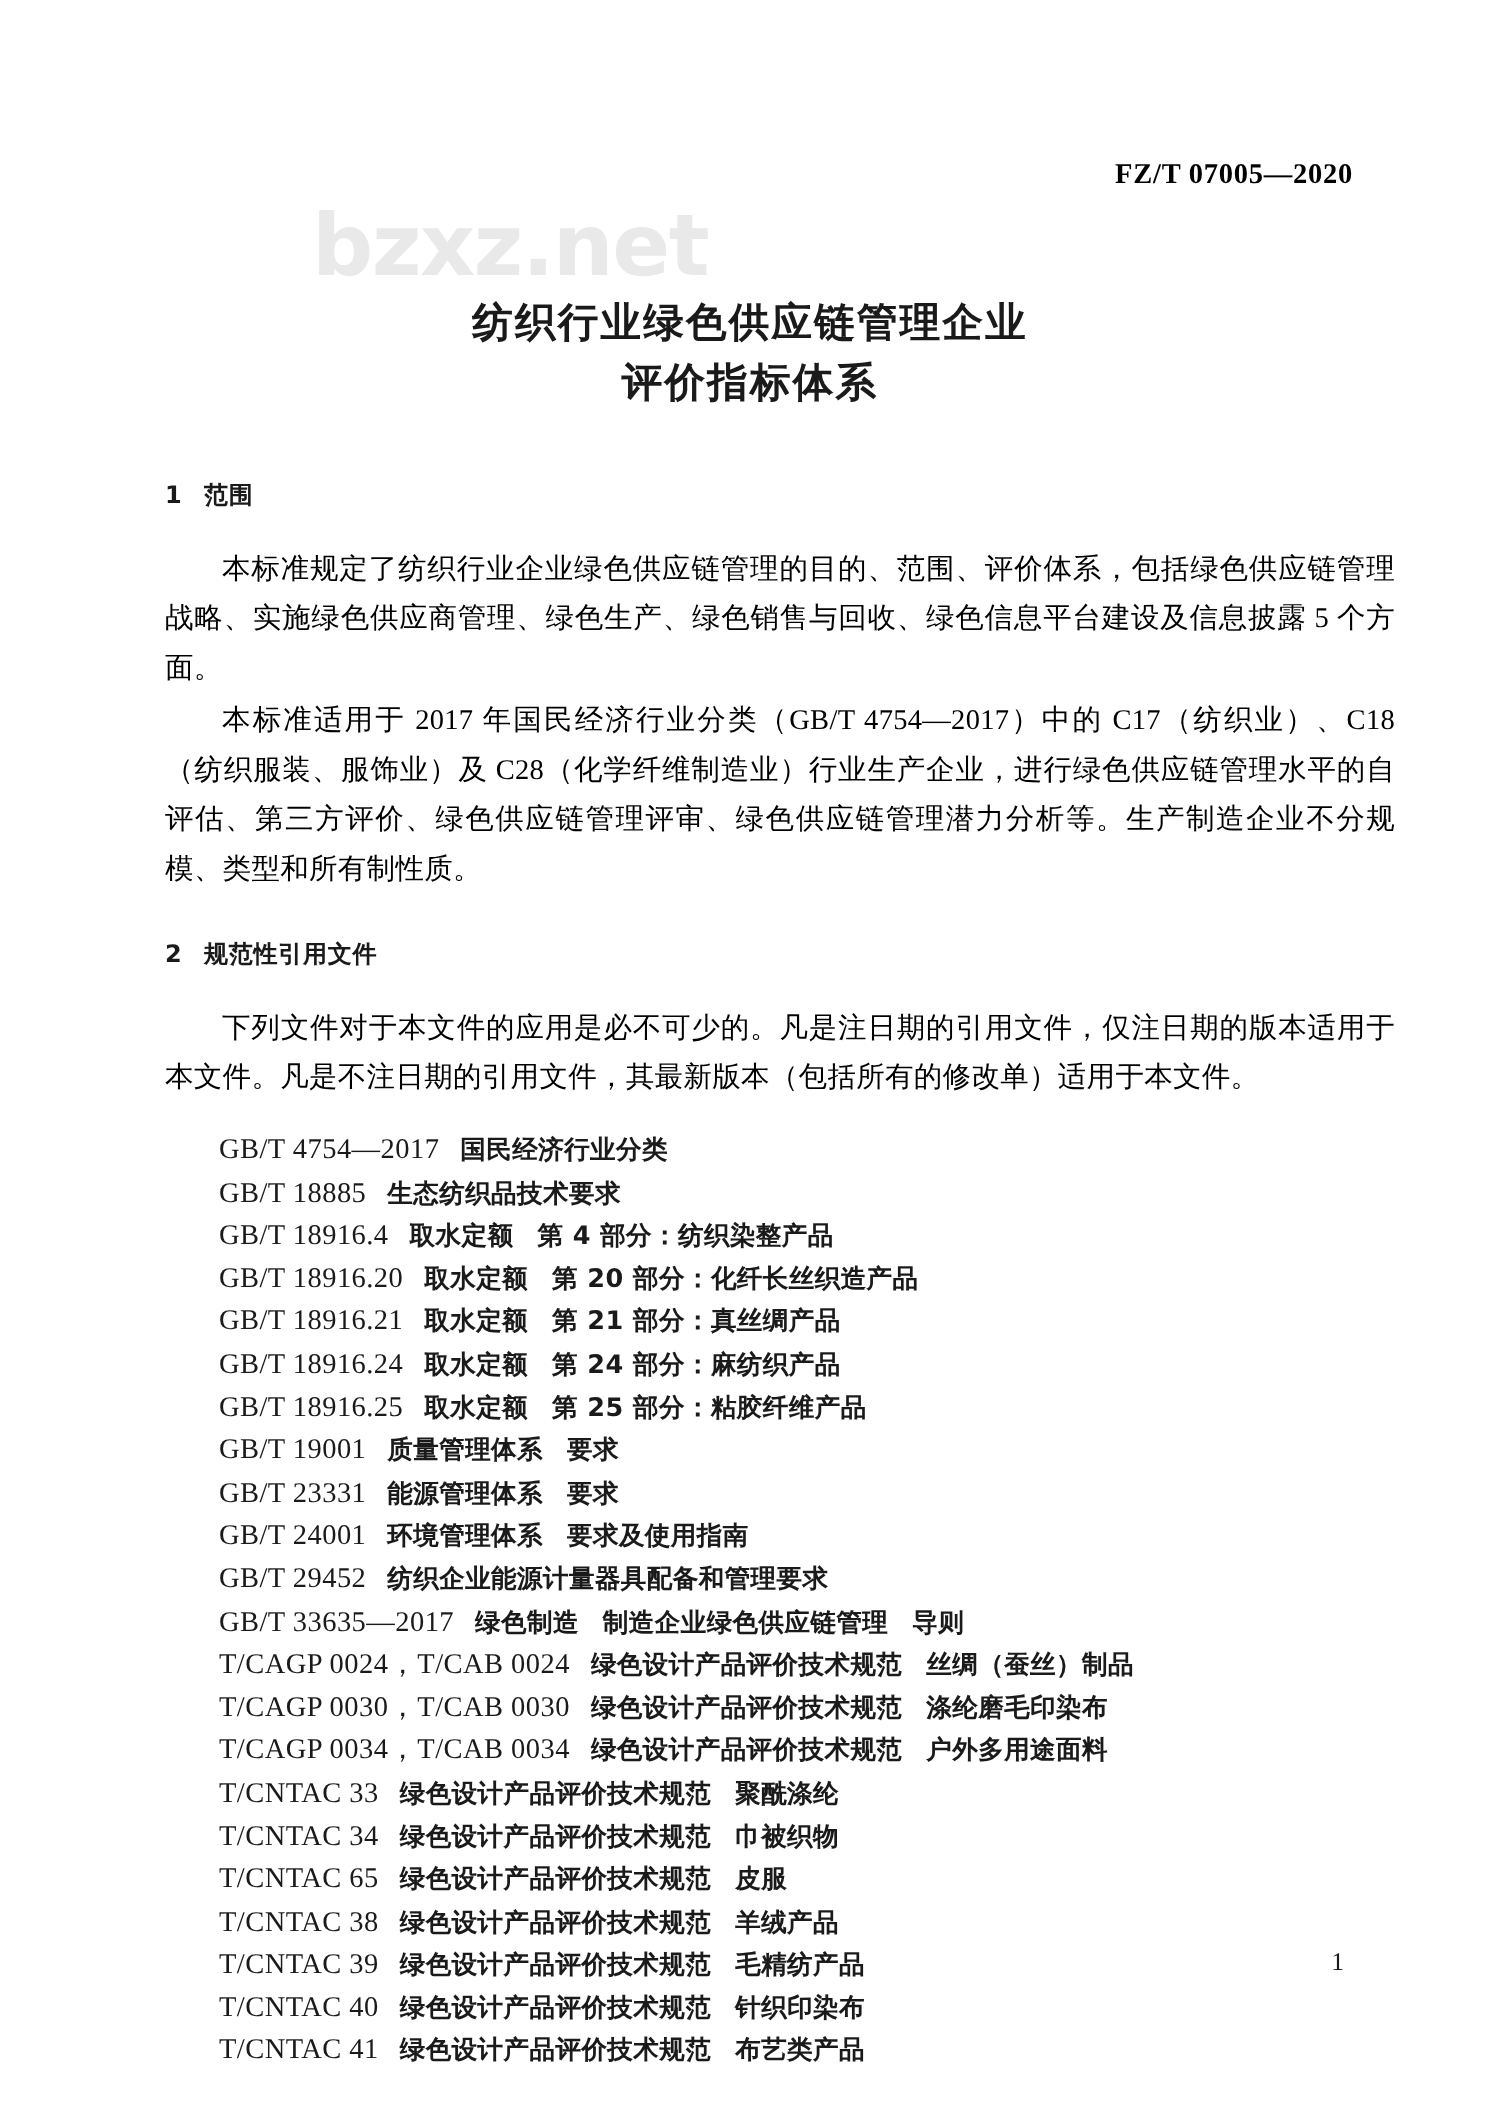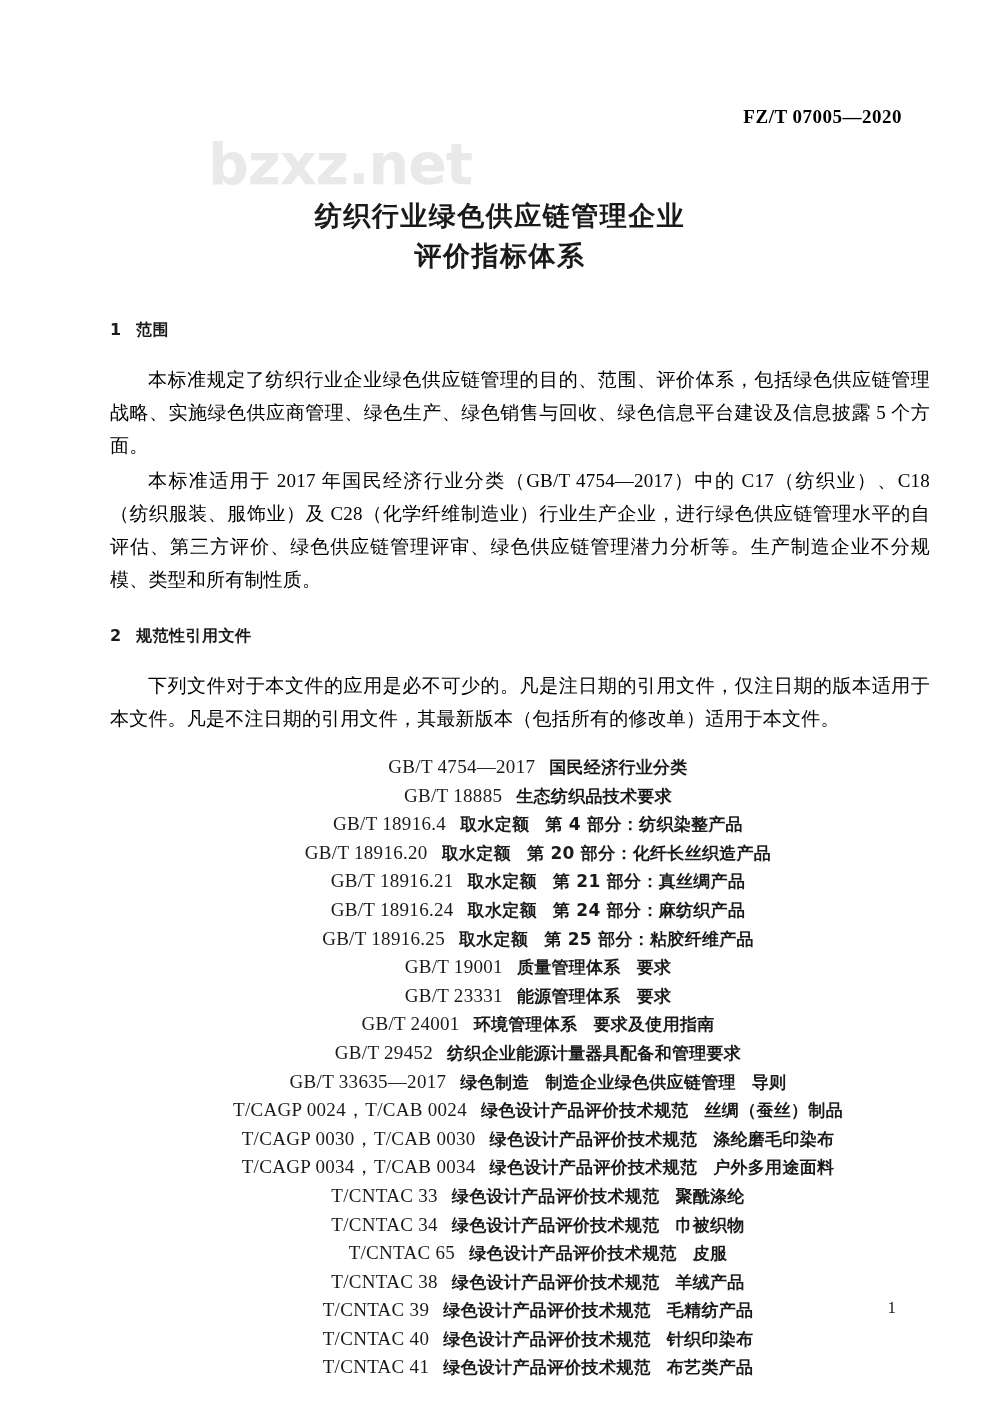--- a/index.html
+++ b/index.html
@@ -113,21 +113,20 @@
   #sec1-heading { margin-bottom: 22px; }
   #sec1-p1 { margin-bottom: 2px; }
   #sec2-heading { margin-top: 30px; margin-bottom: 22px; }
   #sec2-p1 { margin-bottom: 18px; }
 
   
   #ref-list {
     list-style: none;
     margin: 0;
     padding: 0;
-    text-align: center;
   }
   #ref-list li {
     font-family: "Liberation Serif", "DejaVu Serif", serif;
     font-size: 19px;
     line-height: 28.6px;
     color: #1a1a1a;
     padding-left: 36px;
     white-space: nowrap;
   }
   #ref-list li .ref-code {

